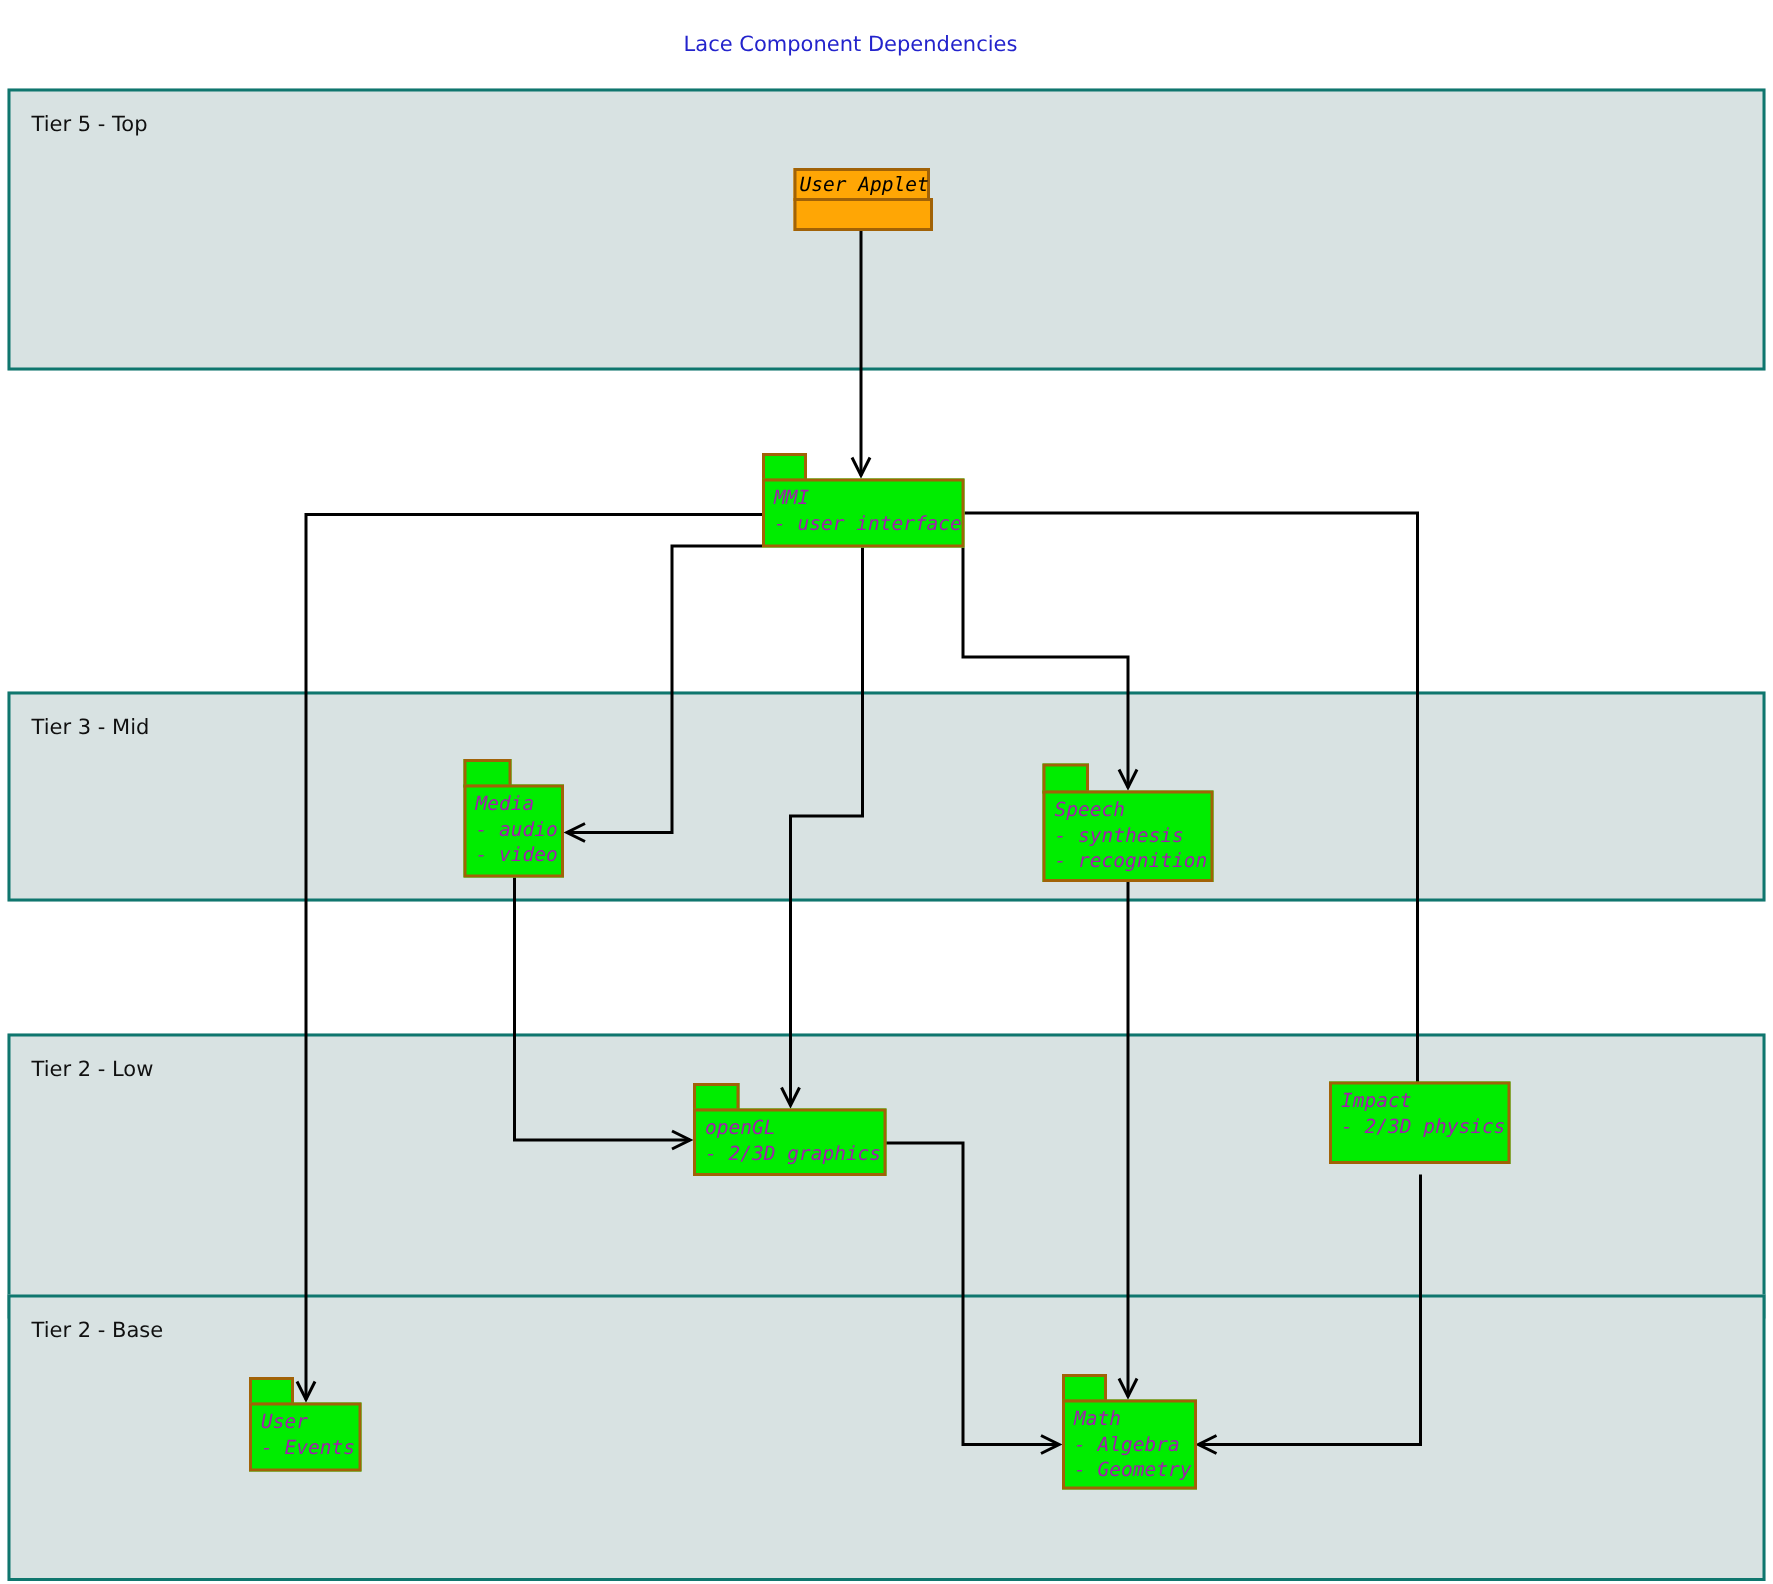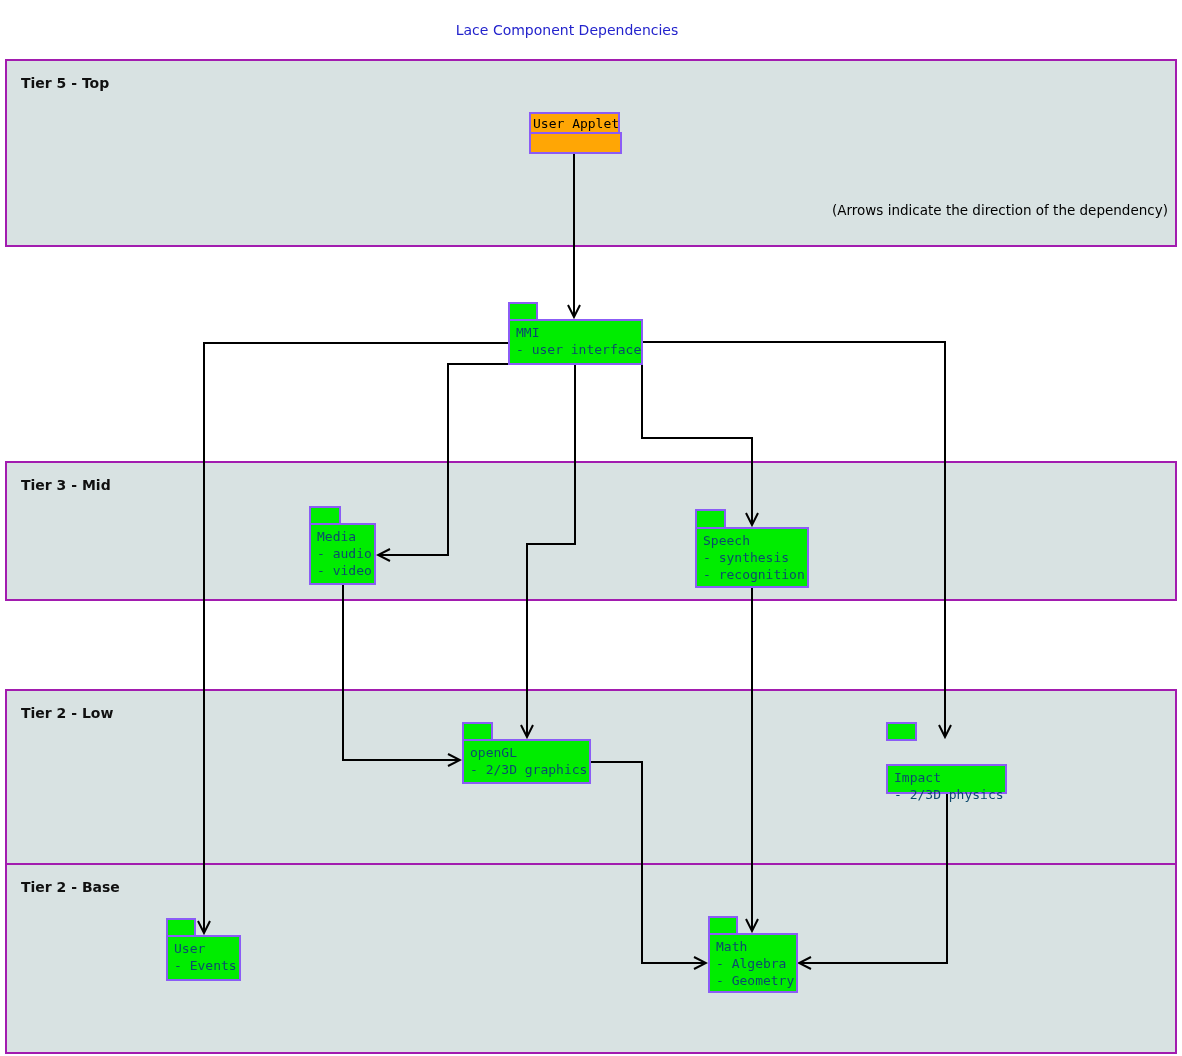--- a/index.html
+++ b/index.html
@@ -1,28 +1,28 @@
 <!DOCTYPE html>
 <html><head>
 <meta charset="utf-8">
 <style>
   html,body{margin:0;padding:0;background:#fff;}
   #canvas{position:relative;width:1182px;height:1056px;background:#ffffff;overflow:hidden;
           font-family:"DejaVu Sans",sans-serif;}
   .title{position:absolute;left:567px;top:22px;transform:translateX(-50%);
          color:#2323cc;font-size:14px;white-space:nowrap;}
   .tierband{position:absolute;left:5px;width:1172px;background:#d8e2e2;
-            border:2px solid #a21caf;box-sizing:border-box;font-weight:bold;}
+            border:2px solid #0f766e;box-sizing:border-box;}
   .tierlabel{position:absolute;left:14px;top:14px;font-size:14px;color:#101010;white-space:nowrap;}
   .annotation{position:absolute;left:832px;top:202px;font-size:13.5px;color:#000;white-space:nowrap;}
-  .pkgpart{position:absolute;box-sizing:border-box;border:2px solid #8b5cf6;}
+  .pkgpart{position:absolute;box-sizing:border-box;border:2px solid #a16207;font-style:italic;}
   .green{background:#00ed00;}
   .orange{background:#ffa605;}
   .pbody{font-family:"DejaVu Sans Mono",monospace;font-size:13px;line-height:17px;
-         color:#0c4a6e;padding:3px 0 0 6px;white-space:nowrap;overflow:visible;}
+         color:#a21caf;padding:3px 0 0 6px;white-space:nowrap;overflow:visible;}
   .tabtext{font-family:"DejaVu Sans Mono",monospace;font-size:13px;line-height:17px;
            color:#000;padding:1px 0 0 2px;white-space:nowrap;}
   svg#edges{position:absolute;left:0;top:0;z-index:5;}
   .pkg-layer{position:absolute;left:0;top:0;width:100%;height:100%;z-index:6;}
   .band-layer{position:absolute;left:0;top:0;width:100%;height:100%;z-index:1;}
   svg path.edge{stroke:#000;stroke-width:2;fill:none;}
 </style>
 </head>
 <body>
 
@@ -36,21 +36,20 @@
     </div>
     <div class="tierband" style="top:461px;height:140px;">
       <div class="tierlabel">Tier 3 - Mid</div>
     </div>
     <div class="tierband" style="top:661px;height:190px;margin-top:28px;">
       <div class="tierlabel">Tier 2 - Low</div>
     </div>
     <div class="tierband" style="top:863px;height:191px;">
       <div class="tierlabel">Tier 2 - Base</div>
     </div>
-    <div class="annotation">(Arrows indicate the direction of the dependency)</div>
   </div>
 
   <svg id="edges" width="1182" height="1056">
     <defs>
       <marker id="arrow" markerUnits="userSpaceOnUse" markerWidth="16" markerHeight="16" refX="14" refY="8" orient="auto">
         <path d="M2,2 L14,8 L2,14" fill="none" stroke="#000" stroke-width="2"></path>
       </marker>
     </defs>
     <path class="edge" marker-end="url(#arrow)" d="M574,154 L574,317"></path>
     <path class="edge" marker-end="url(#arrow)" d="M508,364 L448,364 L448,555 L378,555"></path>
@@ -100,21 +99,21 @@
     <div>
       <div class="pkgpart green" style="left:462px;top:722px;width:31px;height:19px;"></div>
       <div class="pkgpart green pbody" style="left:462px;top:739px;width:129px;height:45px;">
         <div>openGL</div>
         <div>- 2/3D graphics</div>
       </div>
     </div>
 
     <div>
       <div class="pkgpart green" style="left:886px;top:722px;width:31px;height:19px;"></div>
-      <div class="pkgpart green pbody" style="left:886px;top:764px;width:121px;height:30px;">
+      <div class="pkgpart green pbody" style="left:886px;top:721px;width:121px;height:55px;">
         <div>Impact</div>
         <div>- 2/3D physics</div>
       </div>
     </div>
 
     <div>
       <div class="pkgpart green" style="left:166px;top:918px;width:30px;height:19px;"></div>
       <div class="pkgpart green pbody" style="left:166px;top:935px;width:75px;height:46px;">
         <div>User</div>
         <div>- Events</div>

